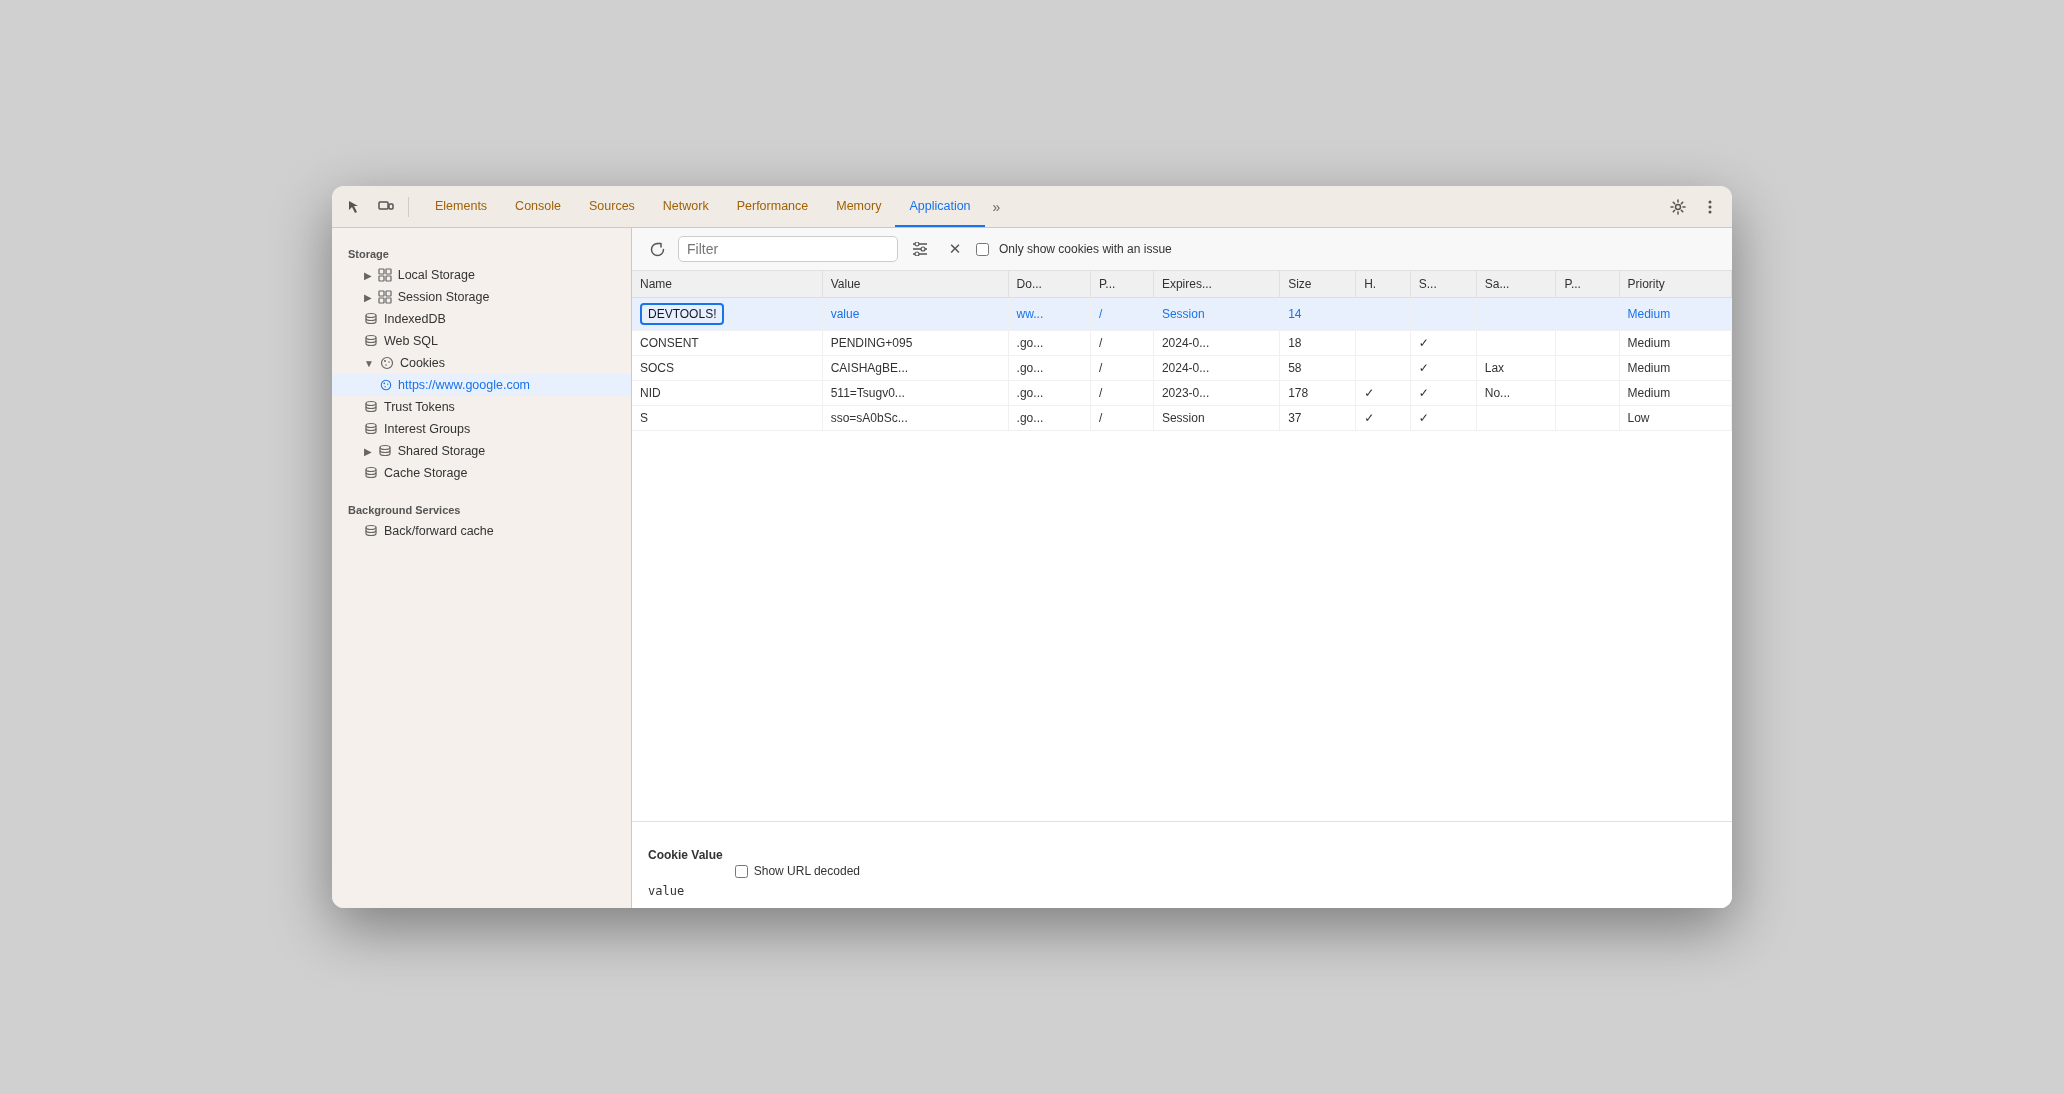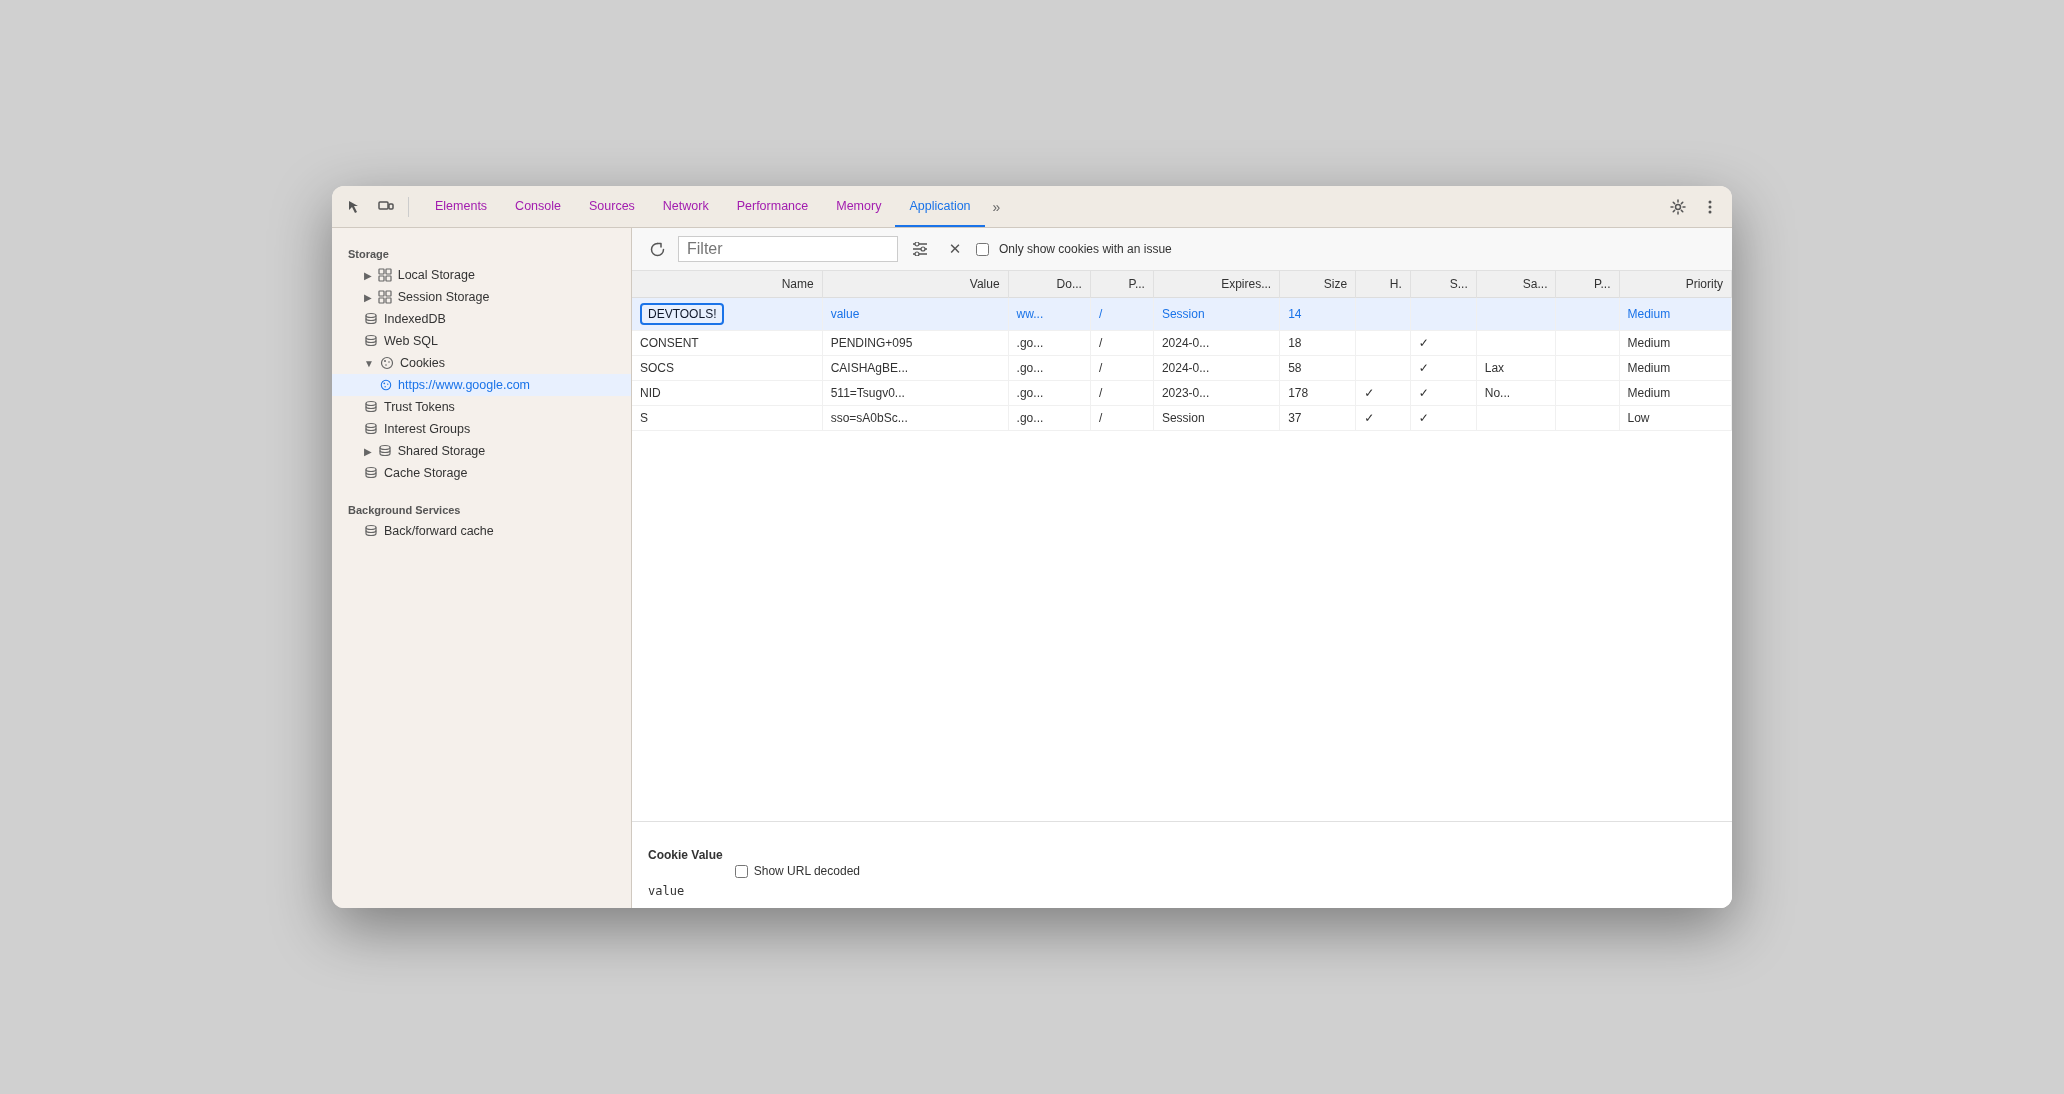--- a/index.html
+++ b/index.html
@@ -79,21 +79,21 @@
       flex: 1;
       height: 100%;
       margin-left: 4px;
     }
     .tab {
       padding: 0 14px;
       height: 100%;
       display: flex;
       align-items: center;
       font-size: 12.5px;
-      color: #a21caf;
+      color: #a16207;
       cursor: pointer;
       border-bottom: 2px solid transparent;
       white-space: nowrap;
     }
     .tab.active {
       color: #1a73e8;
       border-bottom: 2px solid #1a73e8;
       font-weight: 500;
     }
     .tab-more {
@@ -170,23 +170,23 @@
       justify-content: center;
       cursor: pointer;
       color: #555;
       font-size: 15px;
       border-radius: 4px;
     }
     .filter-input {
       height: 26px;
       width: 220px;
       border: 1px solid #ccc;
-      border-radius: 0;
+      border-radius: 5px;
       padding: 0 8px;
-      font-size: 16px;
+      font-size: 14px;
       background: #fff;
       outline: none;
     }
     .filter-icon-btn {
       width: 28px;
       height: 26px;
       display: flex;
       align-items: center;
       justify-content: center;
       cursor: pointer;
@@ -221,21 +221,21 @@
       width: 100%;
       border-collapse: collapse;
       font-size: 12px;
     }
     thead tr {
       background: #f0f0f0;
       border-bottom: 1px solid #ddd;
     }
     th {
       padding: 6px 8px;
-      text-align: right;
+      text-align: left;
       font-weight: 500;
       color: #333;
       font-size: 12px;
       border-right: 1px solid #e0e0e0;
       white-space: nowrap;
       cursor: pointer;
       user-select: none;
     }
     td {
       padding: 5px 8px;

